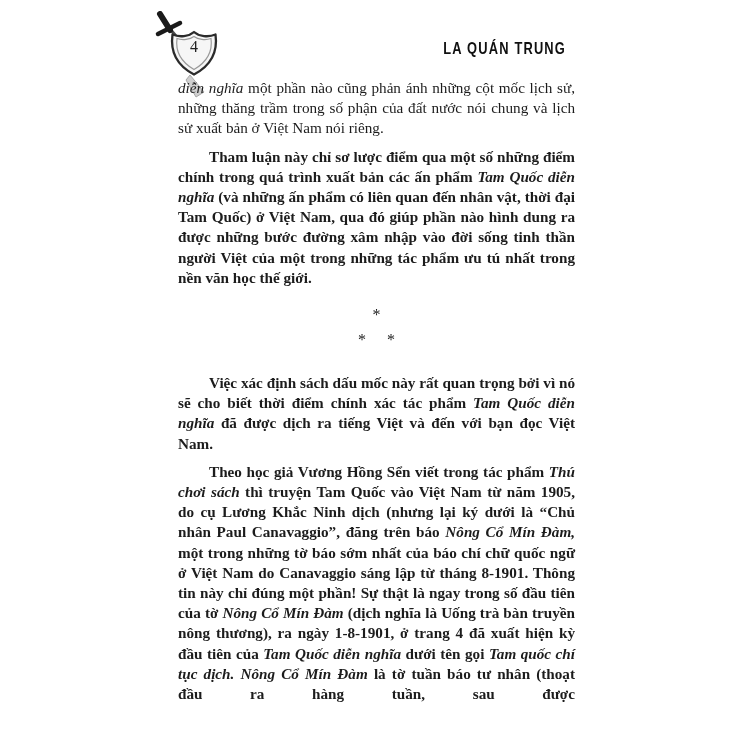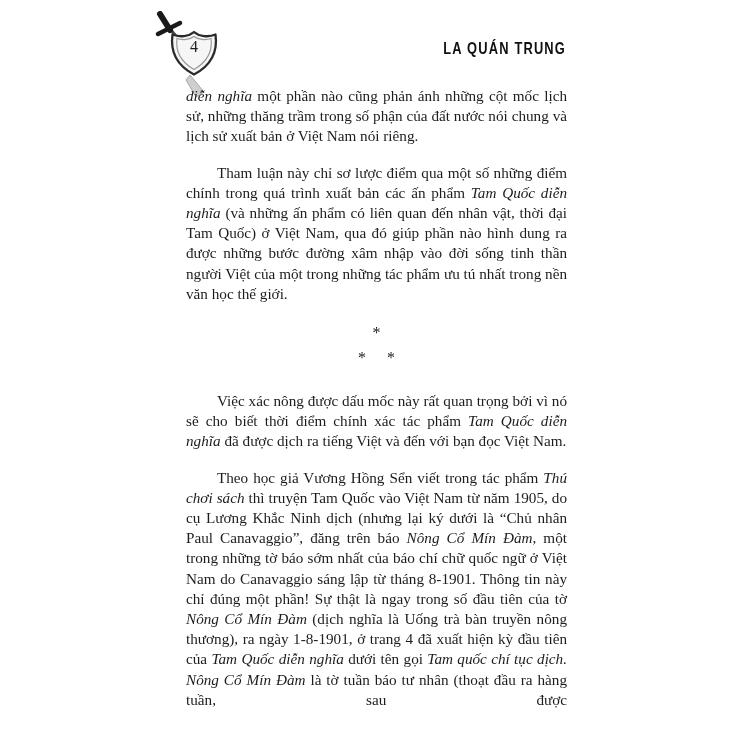--- a/index.html
+++ b/index.html
@@ -44,22 +44,22 @@
     white-space: nowrap;
   }
 
   
   .text-block {
     position: absolute; left: 170px; top: 70px; width: 413px;
     font-size: 15.2px; line-height: 20.2px;
     text-align: justify;
     color: #1c1c1c;
   }
-  .text-block p { margin: 16px; text-align: justify; }
-  .text-block p.indent { text-indent: 31px; }
+  .text-block p { margin: 8px; text-align: justify; }
+  .text-block p.indent { text-indent: 31px; font-weight: bold; }
   .text-block p.jl { text-align-last: justify; }
   .text-block i { font-style: italic; }
 
   .divider {
     margin: 14px 0 21px 0;
     text-align: center;
     text-align-last: center;
   }
   .divider-row {
     line-height: 25px; font-size: 16px;
@@ -94,17 +94,17 @@
     <span class="rh-inner">LA QUÁN TRUNG</span>
   </div>
 
   <main class="text-block">
       <p class=""><i>diễn nghĩa</i><span> một phần nào cũng phản ánh những cột mốc lịch sử, những thăng trầm trong số phận của đất nước nói chung và lịch sử xuất bản ở Việt Nam nói riêng.</span></p>
       <p class="indent"><span>Tham luận này chỉ sơ lược điểm qua một số những điểm chính trong quá trình xuất bản các ấn phẩm </span><i>Tam Quốc diễn nghĩa</i><span> (và những ấn phẩm có liên quan đến nhân vật, thời đại Tam Quốc) ở Việt Nam, qua đó giúp phần nào hình dung ra được những bước đường xâm nhập vào đời sống tinh thần người Việt của một trong những tác phẩm ưu tú nhất trong nền văn học thế giới.</span></p>
       <div class="divider">
         <div class="divider-row row1">*</div>
         <div class="divider-row row2">* *</div>
       </div>
-      <p class="indent"><span>Việc xác nông được dấu mốc này rất quan trọng bởi vì nó sẽ cho biết thời điểm chính xác tác phẩm </span><i>Tam Quốc diễn nghĩa</i><span> đã được dịch ra tiếng Việt và đến với bạn đọc Việt Nam.</span></p>
+      <p class="indent"><span>Việc xác định sách dấu mốc này rất quan trọng bởi vì nó sẽ cho biết thời điểm chính xác tác phẩm </span><i>Tam Quốc diễn nghĩa</i><span> đã được dịch ra tiếng Việt và đến với bạn đọc Việt Nam.</span></p>
       <p class="indent jl"><span>Theo học giả Vương Hồng Sển viết trong tác phẩm </span><i>Thú chơi sách</i><span> thì truyện Tam Quốc vào Việt Nam từ năm 1905, do cụ Lương Khắc Ninh dịch (nhưng lại ký dưới là “Chủ nhân Paul Canavaggio”, đăng trên báo </span><i>Nông Cổ Mín Đàm,</i><span> một trong những tờ báo sớm nhất của báo chí chữ quốc ngữ ở Việt Nam do Canavaggio sáng lập từ tháng 8-1901. Thông tin này chỉ đúng một phần! Sự thật là ngay trong số đầu tiên của tờ </span><i>Nông Cổ Mín Đàm</i><span> (dịch nghĩa là Uống trà bàn truyền nông thương), ra ngày 1-8-1901, ở trang 4 đã xuất hiện kỳ đầu tiên của </span><i>Tam Quốc diễn nghĩa</i><span> dưới tên gọi </span><i>Tam quốc chí tục dịch.</i><span> </span><i>Nông Cổ Mín Đàm</i><span> là tờ tuần báo tư nhân (thoạt đầu ra hàng tuần, sau được</span></p>
     </main>
 
 </div>
 
 </body></html>

